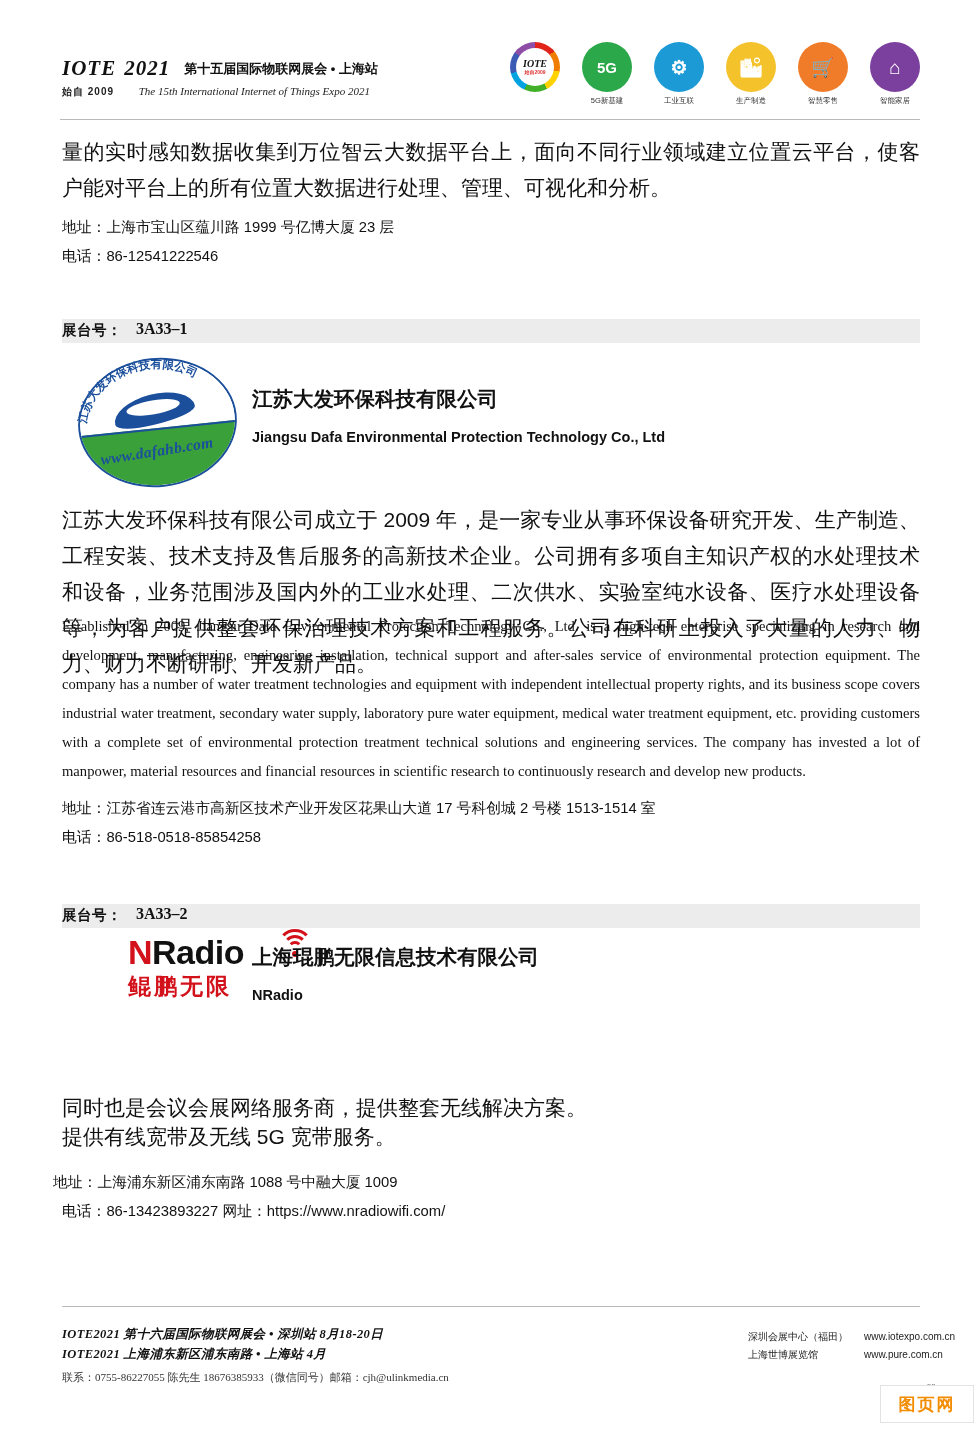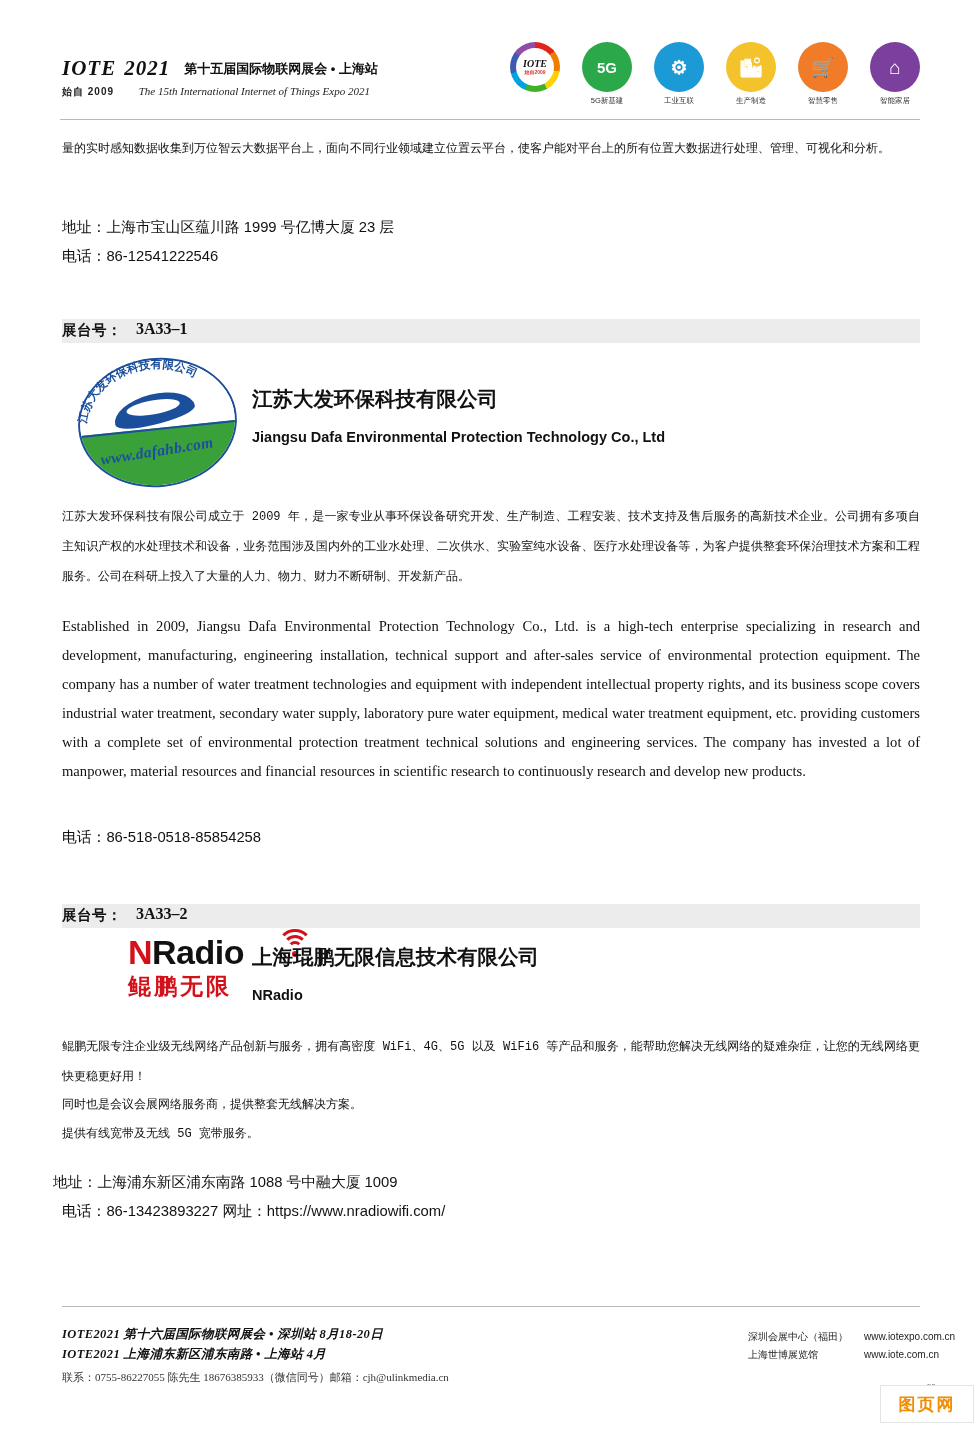--- a/index.html
+++ b/index.html
@@ -151,23 +151,23 @@
   .b-ret { background: #f07c2a; }
   .b-home{ background: #7b3f9d; }
   .glyph {
     font-size: 19px;
     line-height: 1;
   }
 
   
   .p-cn {
     position: absolute;
-    font-family: Liberation Mono, monospace;
-    font-size: 12px;
-    line-height: 30px;
+    font-family: Liberation Sans, sans-serif;
+    font-size: 21px;
+    line-height: 36px;
     color: #111;
     text-align: justify;
   }
   .p-en {
     position: absolute;
     font-family: "Liberation Serif", serif;
     font-size: 14.6px;
     line-height: 29px;
     color: #111;
     text-align: justify;
@@ -510,20 +510,21 @@
     <div class="dafa-url">www.dafahb.com</div>
   </div>
 
   <div class="co-name-cn" style="left:252px; top:377px;">江苏大发环保科技有限公司</div>
   <div class="co-name-en" style="left:252px; top:421px;">Jiangsu Dafa Environmental Protection Technology Co., Ltd</div>
 
   <div class="p-cn" style="left:62px; top:494px; width:858px;">江苏大发环保科技有限公司成立于 2009 年，是一家专业从事环保设备研究开发、生产制造、工程安装、技术支持及售后服务的高新技术企业。公司拥有多项自主知识产权的水处理技术和设备，业务范围涉及国内外的工业水处理、二次供水、实验室纯水设备、医疗水处理设备等，为客户提供整套环保治理技术方案和工程服务。公司在科研上投入了大量的人力、物力、财力不断研制、开发新产品。</div>
 
   <div class="p-en" style="left:62px; top:604px; width:858px;">Established in 2009, Jiangsu Dafa Environmental Protection Technology Co., Ltd. is a high-tech enterprise specializing in research and development, manufacturing, engineering installation, technical support and after-sales service of environmental protection equipment. The company has a number of water treatment technologies and equipment with independent intellectual property rights, and its business scope covers industrial water treatment, secondary water supply, laboratory pure water equipment, medical water treatment equipment, etc. providing customers with a complete set of environmental protection treatment technical solutions and engineering services. The company has invested a lot of manpower, material resources and financial resources in scientific research to continuously research and develop new products.</div>
 
+  <div class="contact" style="left:62px; top:786px;">地址：江苏省连云港市高新区技术产业开发区花果山大道 17 号科创城 2 号楼 1513-1514 室</div>
   <div class="contact" style="left:62px; top:815px;">电话：86-518-0518-85854258</div>
 
   <div class="booth-bar" style="top:896px;"></div>
   <div style="position:absolute; left:62px; top:897px;">
     <span class="booth-label" style="position:relative;">展台号：</span><span class="booth-no">3A33–2</span>
   </div>
 
   <div class="nradio-logo">
     <div class="wifi-mark">
       <div class="wifi-arc" style="width:30px;height:30px;top:0;"></div>
@@ -531,21 +532,20 @@
       <div class="wifi-arc" style="width:9px;height:9px;top:12px;"></div>
       <div class="wifi-dot"></div>
     </div>
     <div class="nradio-word"><span class="r">N</span><span>Radio</span></div>
     <div class="nradio-cn">鲲鹏无限</div>
   </div>
 
   <div class="co-name-cn" style="left:252px; top:935px;text-align:center;">上海琨鹏无限信息技术有限公司</div>
   <div class="co-name-en" style="left:252px; top:979px;">NRadio</div>
 
-  <div class="p-cn" style="left:62px; top:1024px; width:858px;">鲲鹏无限专注企业级无线网络产品创新与服务，拥有高密度 WiFi、4G、5G 以及 WiFi6 等产品和服务，能帮助您解决无线网络的疑难杂症，让您的无线网络更快更稳更好用！</div>
   <div class="p-cn" style="left:62px; top:1082px; width:858px;">同时也是会议会展网络服务商，提供整套无线解决方案。</div>
   <div class="p-cn" style="left:62px; top:1111px; width:858px;">提供有线宽带及无线 5G 宽带服务。</div>
 
   <div class="contact" style="left:53px; top:1160px;">地址：上海浦东新区浦东南路 1088 号中融大厦 1009</div>
   <div class="contact" style="left:62px; top:1189px;">电话：86-13423893227  网址：https://www.nradiowifi.com/</div>
 
   <div class="footer-rule"></div>
 
   <div class="footer-left">
     <div class="fl1">IOTE2021 第十六届国际物联网展会 • 深圳站   8月18-20日</div>
@@ -553,21 +553,21 @@
     <div class="fl3">联系：0755-86227055   陈先生  18676385933（微信同号）邮箱：cjh@ulinkmedia.cn</div>
   </div>
 
   <div class="footer-right">
     <div class="row">
       <span class="venue">深圳会展中心（福田）</span>
       <span>www.iotexpo.com.cn</span>
     </div>
     <div class="row">
       <span class="venue">上海世博展览馆</span>
-      <span>www.iote.com.cn</span>
+      <span>www.pure.com.cn</span>
     </div>
   </div>
 
   <div class="page-num">33</div>
 
   <div class="watermark">图页网</div>
 
 </div>
 
 </body></html>

